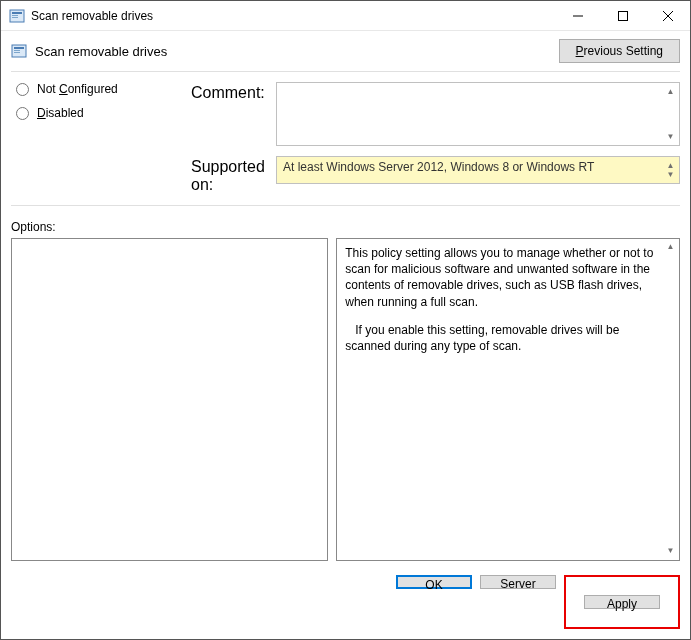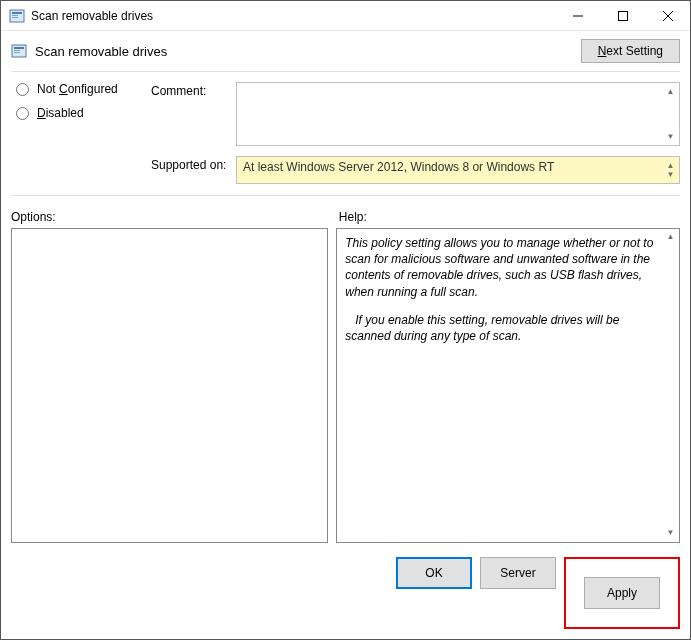--- a/index.html
+++ b/index.html
@@ -66,20 +66,21 @@
     cursor: pointer;
   }
   .nav-btn .u { text-decoration: underline; }
 
   .hr { height: 1px; background: #e0e0e0; margin: 0 10px; }
 
   
   .upper {
     display: flex;
     padding: 10px 10px 1px 10px;
+    gap: 40px;
   }
   .radio-col {
     width: 140px;
     padding-left: 5px;
   }
   .radio-item {
     display: flex;
     align-items: center;
     margin-bottom: 10px;
     gap: 5px;
@@ -95,21 +96,21 @@
     gap: 5px;
   }
   .fields-col {
     flex: 1;
     display: grid;
     grid-template-columns: 85px 1fr;
     row-gap: 10px;
     align-items: start;
   }
   .field-label {
-    font-size: 12px;
+    font-size: 16px;
     padding-top: 2px;
   }
   .textarea-box {
     border: 1px solid #c0c0c0;
     background: #fff;
     height: 64px;
     position: relative;
     font-size: 12px;
     padding: 2px 16px 2px 4px;
   }
@@ -141,21 +142,20 @@
   }
   .lower-labels .left { width: 49%; }
   .lower-labels .right { width: 51%; }
 
   .lower-panels {
     display: flex;
     padding: 0 10px 8px 10px;
     gap: 8px;
     flex: 1;
     min-height: 0;
-    font-style: italic;
   }
   .options-panel,
   .help-panel {
     border: 1px solid #888;
     background: #fff;
     padding: 6px 8px;
     font-size: 12px;
     overflow: hidden;
   }
   .options-panel { width: 48%; }
@@ -165,21 +165,21 @@
 
   
   .bottom-bar {
     display: flex;
     justify-content: flex-end;
     padding: 6px 10px 10px 10px;
     gap: 8px;
   }
   .std-btn {
     width: 76px;
-    height: 32px;
+    height: 14px;
     border: 1px solid #adadad;
     background: #e1e1e1;
     font-family: inherit;
     font-size: 12px;
     cursor: pointer;
   }
   .std-btn.default { border: 2px solid #0078d7; }
   .apply-wrap {
     border: 2px solid #e80000;
     padding: 18px;
@@ -223,21 +223,21 @@
 <div class="header-row">
   <span class="header-icon">
     <svg width="16" height="16" viewBox="0 0 16 16">
         <rect x="1" y="2" width="14" height="12" fill="#dbe9f7" stroke="#4a7cb3"></rect>
         <rect x="3" y="4" width="10" height="2" fill="#4a7cb3"></rect>
         <rect x="3" y="7" width="6" height="1" fill="#7da6cc"></rect>
         <rect x="3" y="9" width="6" height="1" fill="#7da6cc"></rect>
       </svg>
   </span>
   <span class="policy-name">Scan removable drives</span>
-  <button class="nav-btn"><span class="u">N</span>ext Setting</button>
+  <button class="nav-btn"><span class="u">P</span>revious Setting</button>
 </div>
 
 <div class="hr"></div>
 
 <div class="upper">
   <div class="radio-col">
     <div class="radio-item">
       <input type="radio" name="state" style="">
       <label>Not <span class="u">C</span>onfigured</label>
     </div>
@@ -261,21 +261,20 @@
       <span class="scroll-arrow top">▲</span>
       <span class="scroll-arrow bot">▼</span>
     </div>
   </div>
 </div>
 
 <div class="hr" style="margin-top:10px"></div>
 
 <div class="lower-labels">
   <div class="left">Options:</div>
-  <div class="right">Help:</div>
 </div>
 
 <div class="lower-panels">
   <div class="options-panel">
     <span></span>
   </div>
   <div class="help-panel">
     <p>This policy setting allows you to manage whether or not to scan for malicious software and unwanted software in the contents of removable drives, such as USB flash drives, when running a full scan.</p>
     <p class="indent">If you enable this setting, removable drives will be scanned during any type of scan.</p>
     <span class="scroll-arrow top">▲</span>

